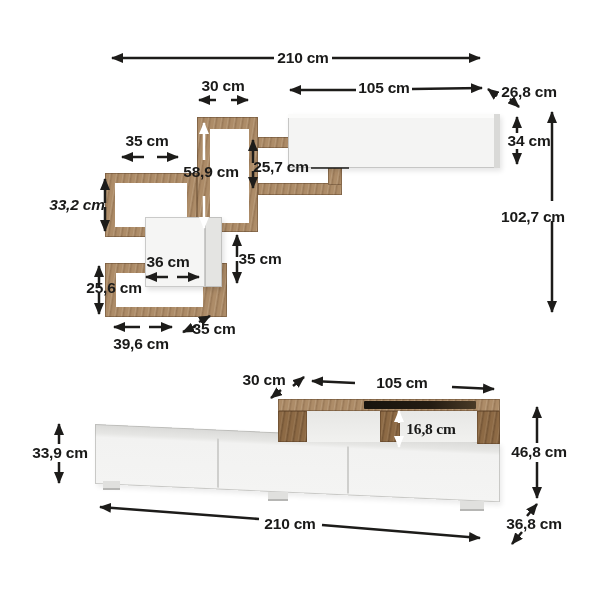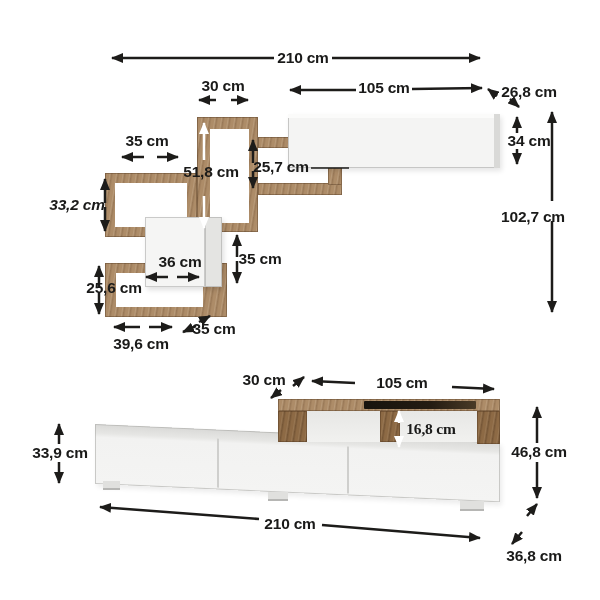--- a/index.html
+++ b/index.html
@@ -183,30 +183,30 @@
     </g>
   </svg>
 
   <div class="lbl" style="left:303px;top:58px;">210 cm</div>
   <div class="lbl" style="left:223px;top:86px;">30 cm</div>
   <div class="lbl" style="left:384px;top:88px;">105 cm</div>
   <div class="lbl" style="left:529px;top:92px;text-align:center;">26,8 cm</div>
   <div class="lbl" style="left:529px;top:141px;">34 cm</div>
   <div class="lbl" style="left:533px;top:217px;">102,7 cm</div>
   <div class="lbl" style="left:147px;top:141px;">35 cm</div>
-  <div class="lbl" style="left:211px;top:172px;">51,8 cm</div>
+  <div class="lbl" style="left:211px;top:172px;">58,9 cm</div>
   <div class="lbl" style="left:281px;top:167px;">25,7 cm</div>
   <div class="lbl" style="left:77px;top:205px;font-style:italic;">33,2 cm</div>
-  <div class="lbl" style="left:180px;top:262px;text-align:center;">36 cm</div>
+  <div class="lbl" style="left:168px;top:262px;text-align:center;">36 cm</div>
   <div class="lbl" style="left:260px;top:259px;">35 cm</div>
   <div class="lbl" style="left:71px;top:288px;margin-left:43px;">25,6 cm</div>
   <div class="lbl" style="left:141px;top:344px;">39,6 cm</div>
   <div class="lbl" style="left:214px;top:329px;">35 cm</div>
 
   <div class="lbl" style="left:264px;top:380px;">30 cm</div>
   <div class="lbl" style="left:402px;top:383px;">105 cm</div>
   <div class="lbl" style="left:431px;top:429px;font-family:Liberation Serif, serif;">16,8 cm</div>
   <div class="lbl" style="left:60px;top:453px;">33,9 cm</div>
   <div class="lbl" style="left:539px;top:452px;">46,8 cm</div>
   <div class="lbl" style="left:290px;top:524px;">210 cm</div>
-  <div class="lbl" style="left:534px;top:556px;text-align:right;">36,8 cm</div>
+  <div class="lbl" style="left:534px;top:524px;text-align:right;">36,8 cm</div>
 
 </div>
 
 </body></html>

